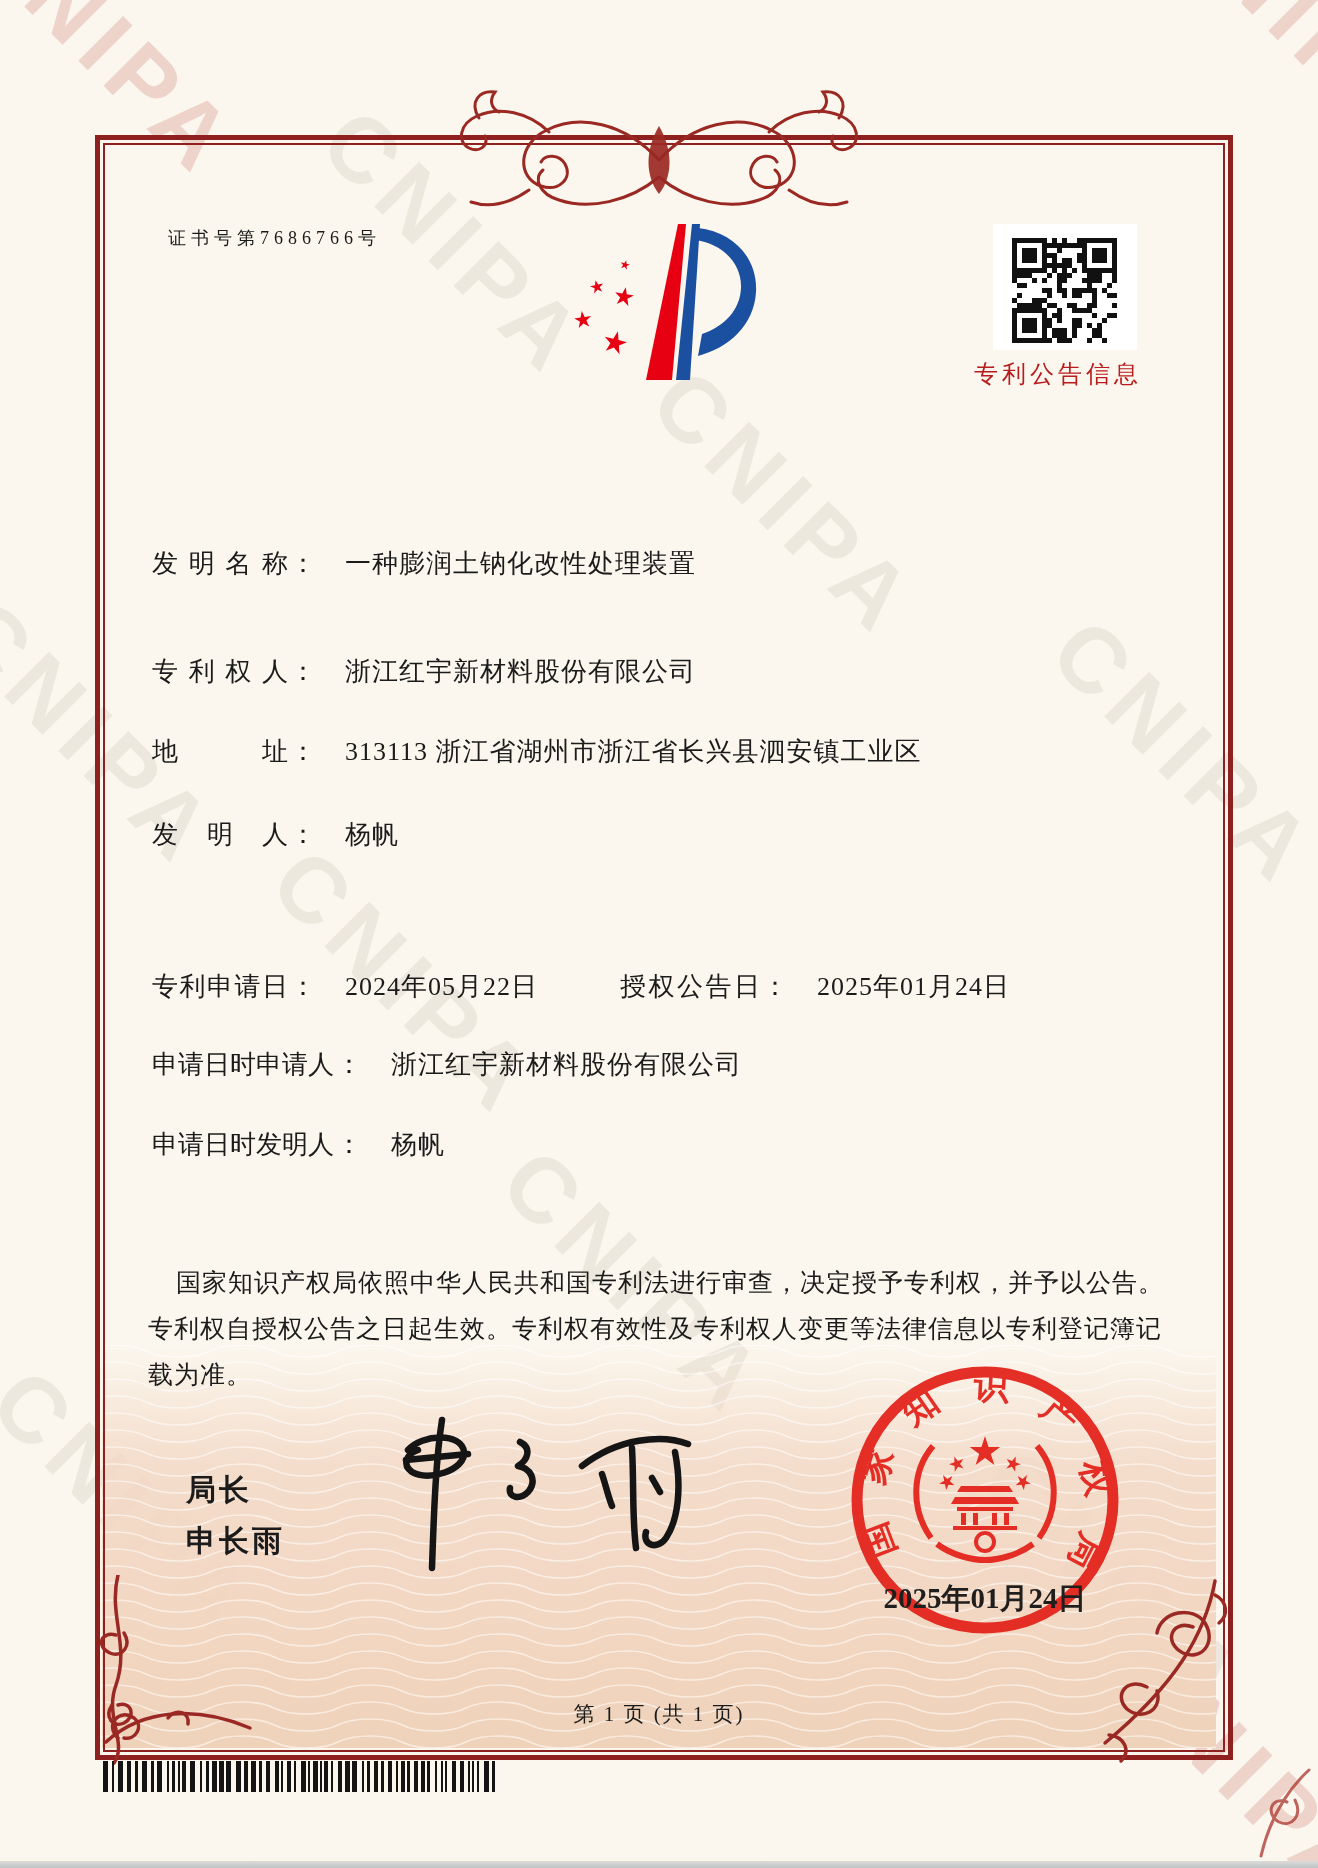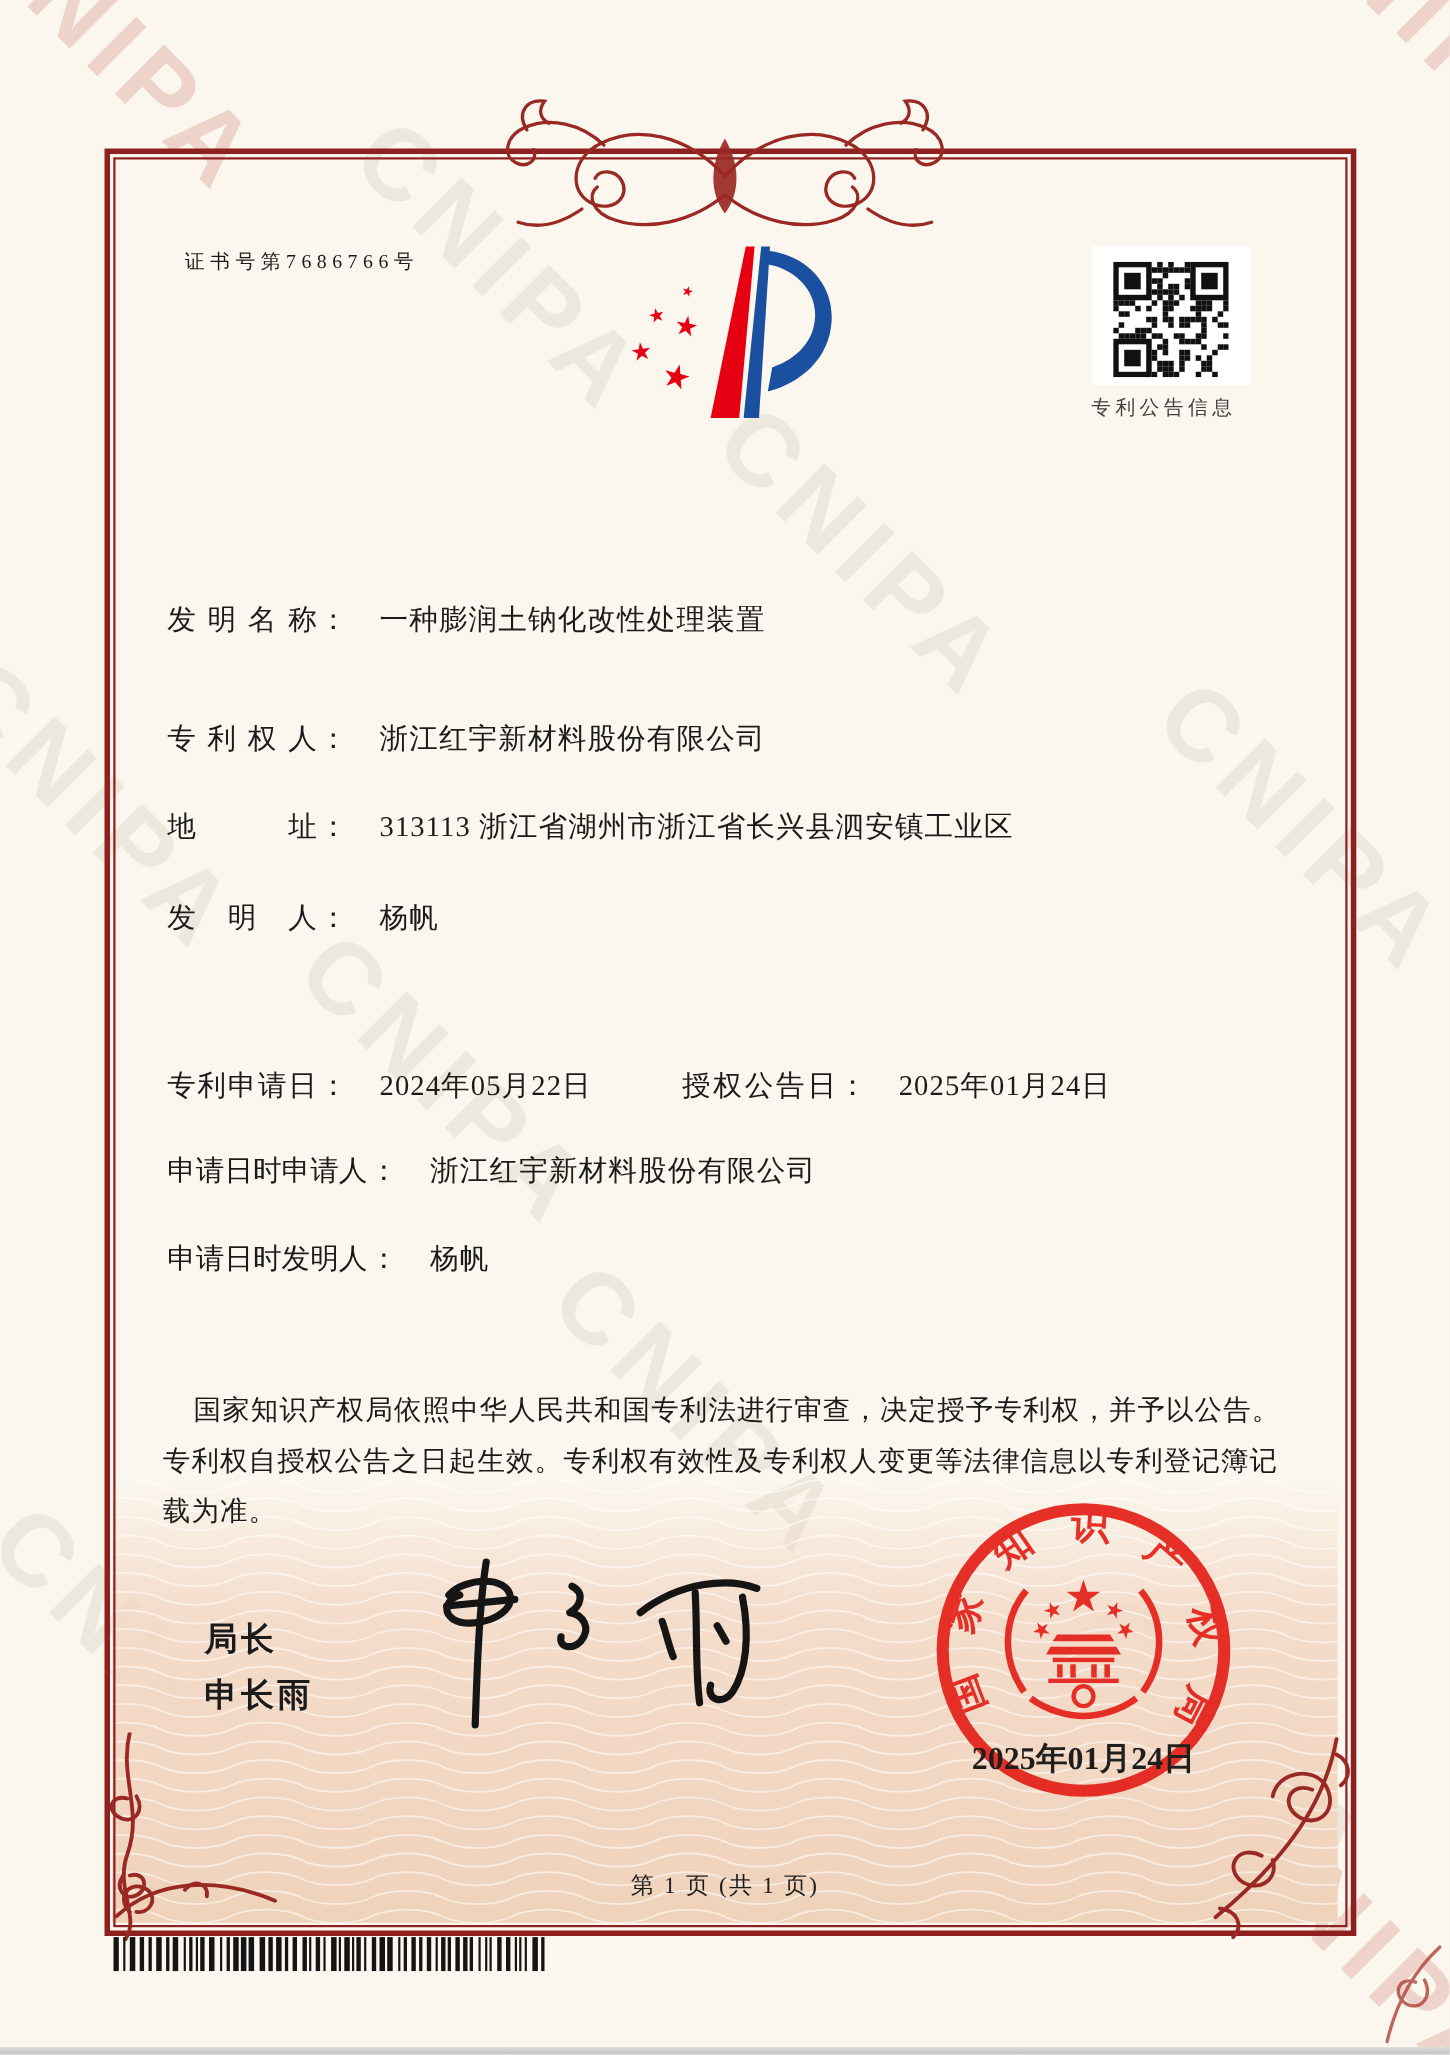--- a/index.html
+++ b/index.html
@@ -15,22 +15,22 @@
   .frame{position:absolute;left:95px;top:135px;width:1128px;height:1615px;
          border:5px solid #8e2020;z-index:4;pointer-events:none;}
   .frame-inner{position:absolute;inset:3px;border:2px solid #8e2020;}
   
   .wavezone{position:absolute;left:102px;top:1345px;width:1114px;height:403px;z-index:2;
             background:linear-gradient(to bottom,rgba(243,216,197,0) 0px,rgba(243,216,197,.85) 120px,#f1d5bf 320px,#efd2ba 403px);}
   .wavezone svg{position:absolute;inset:0;}
   
   .certno{position:absolute;left:168px;top:226px;font-size:18px;letter-spacing:5px;z-index:5;}
   .qrbox{position:absolute;left:993px;top:224px;width:144px;height:126px;background:#ffffff;z-index:5;}
-  .qrlabel{position:absolute;left:968px;top:358px;width:180px;text-align:center;font-size:18px;
-           letter-spacing:4px;color:#404040;z-index:5;}
+  .qrlabel{position:absolute;left:968px;top:358px;width:180px;text-align:center;font-size:24px;
+           letter-spacing:4px;color:#b91c1c;z-index:5;}
   .title{position:absolute;left:0;top:384px;width:1318px;text-align:center;font-size:60px;
          font-weight:bold;letter-spacing:28px;text-indent:28px;z-index:5;}
   
   .row{position:absolute;left:152px;width:1060px;font-size:26px;z-index:5;white-space:nowrap;}
   .lbl{display:inline-block;width:136px;text-align:justify;text-align-last:justify;vertical-align:bottom;}
   .lbl.wide{width:auto;text-align-last:auto;}
   .colon{margin-left:2px;}
   .val{margin-left:29px;letter-spacing:1px;}
   .rcol{position:absolute;left:468px;top:0;white-space:nowrap;}
   .rcol .lbl{width:140px;}

